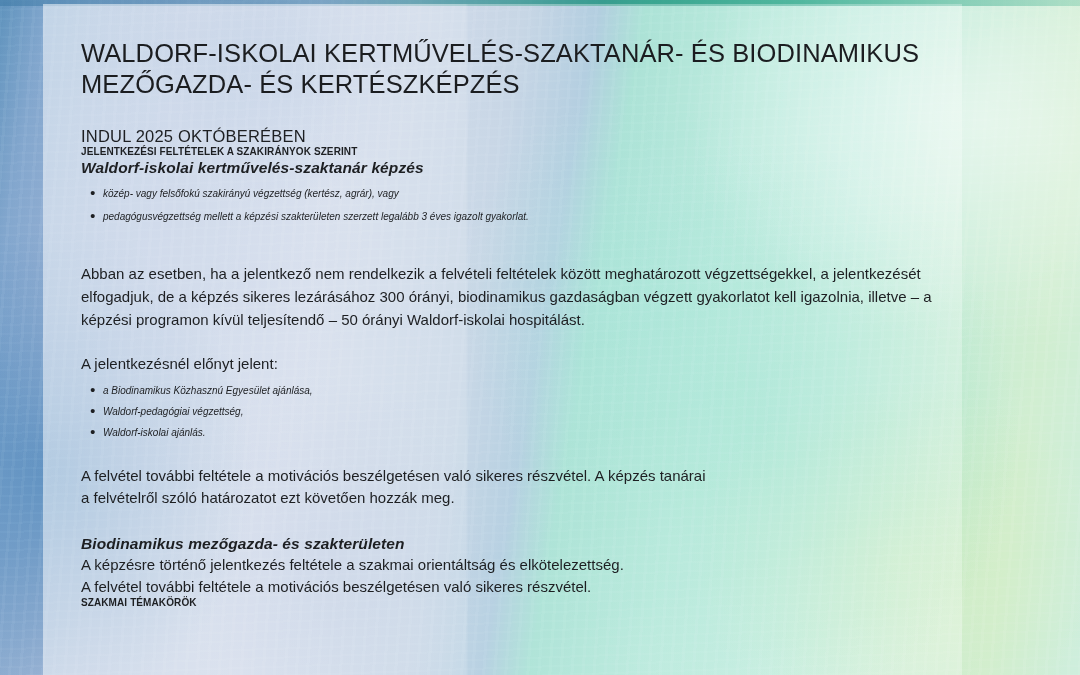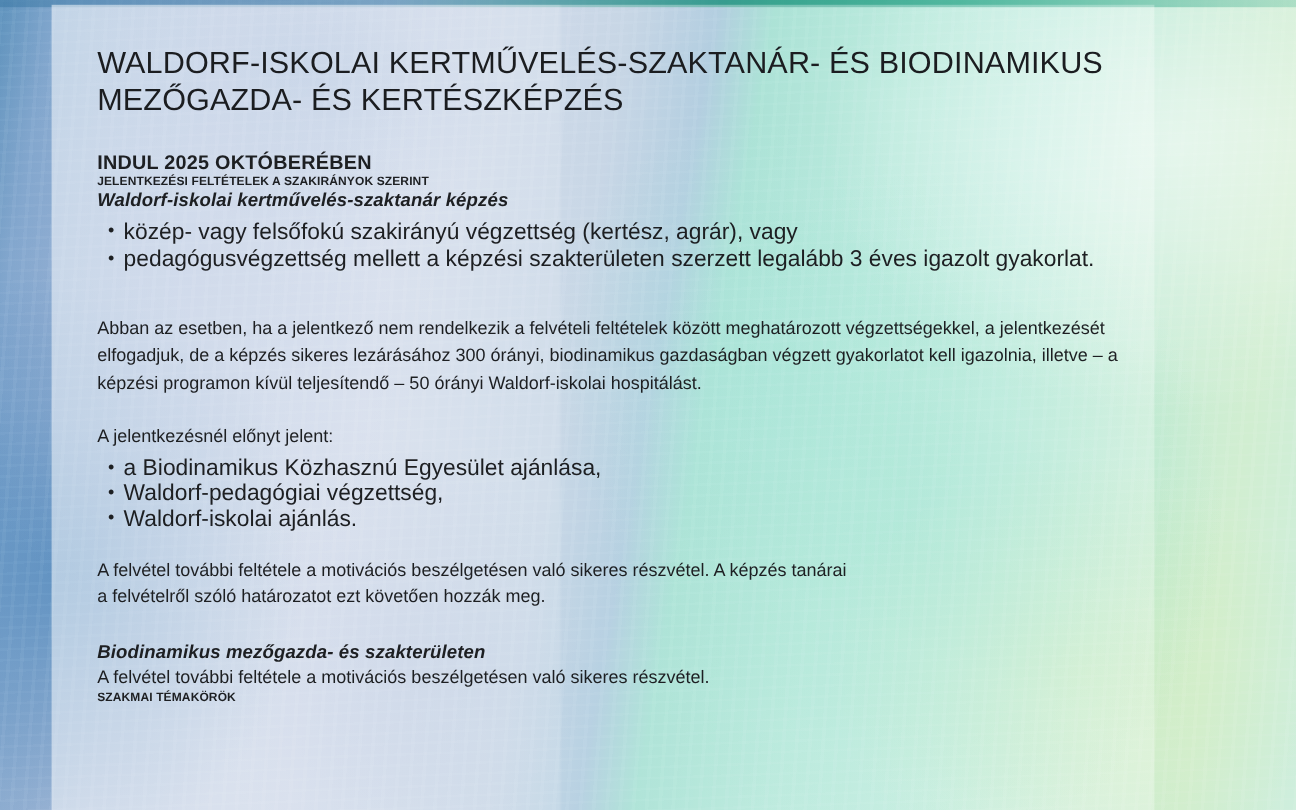--- a/index.html
+++ b/index.html
@@ -94,21 +94,21 @@
     line-height: 31px;
     font-weight: 400;
     letter-spacing: .1px;
     color: #1b1d20;
     max-width: 900px;
   }
 
   .start-line {
     margin-top: 27px;
     font-size: 16.5px;
-    font-weight: 700;
+    font-weight: 400;
     letter-spacing: .2px;
   }
 
   .sec-head {
     font-size: 10px;
     font-weight: 700;
     letter-spacing: .1px;
   }
 
   .sub-head {
@@ -119,24 +119,25 @@
     margin-top: 2px;
   }
 
   .sub-head.spaced { margin-top: 27px; }
 
   ul.bullets {
     list-style: none;
     margin-top: 5px;
   }
   ul.bullets li {
-    font-size: 19px;
+    font-size: 10px;
     line-height: 23px;
     padding-left: 22px;
     position: relative;
+    font-style: italic;
   }
   ul.bullets li::before {
     content: "\2022";
     position: absolute;
     left: 9px;
     top: -1px;
     font-size: 15px;
   }
   ul.tight li { line-height: 21px; }
 
@@ -183,18 +184,19 @@
   </ul>
 
   <div class="block-lines" style="margin-top:22px;">
     <div class="ln">A felvétel további feltétele a motivációs beszélgetésen való sikeres részvétel. A képzés tanárai</div>
     <div class="ln">a felvételről szóló határozatot ezt követően hozzák meg.</div>
   </div>
 
   <div class="sub-head spaced">Biodinamikus mezőgazda- és szakterületen</div>
 
   <div class="block-lines">
+    <div class="ln">A képzésre történő jelentkezés feltétele a szakmai orientáltság és elkötelezettség.</div>
     <div class="ln">A felvétel további feltétele a motivációs beszélgetésen való sikeres részvétel.</div>
   </div>
 
   <div class="sec-head">SZAKMAI TÉMAKÖRÖK</div>
 
 </div>
 
 </body></html>

